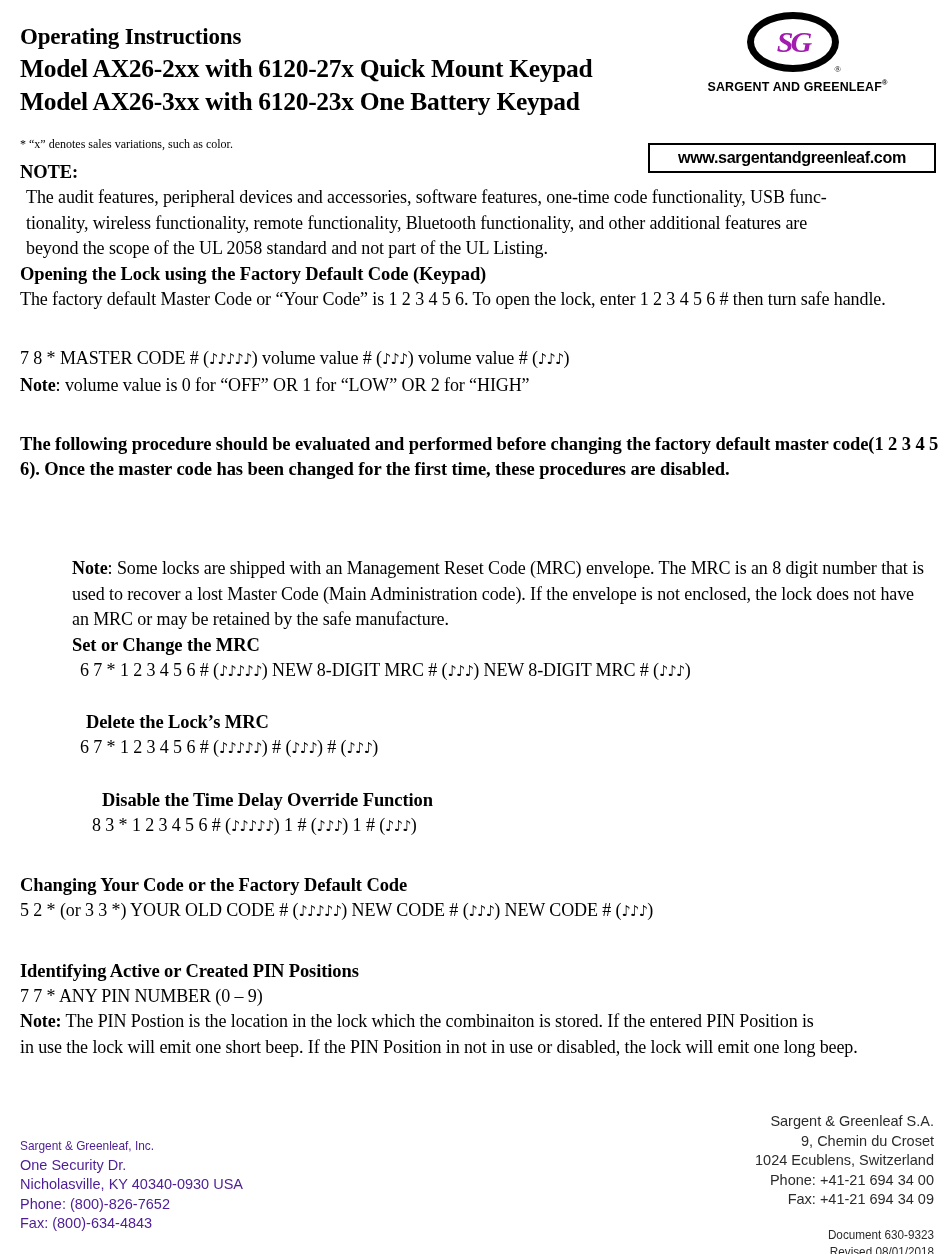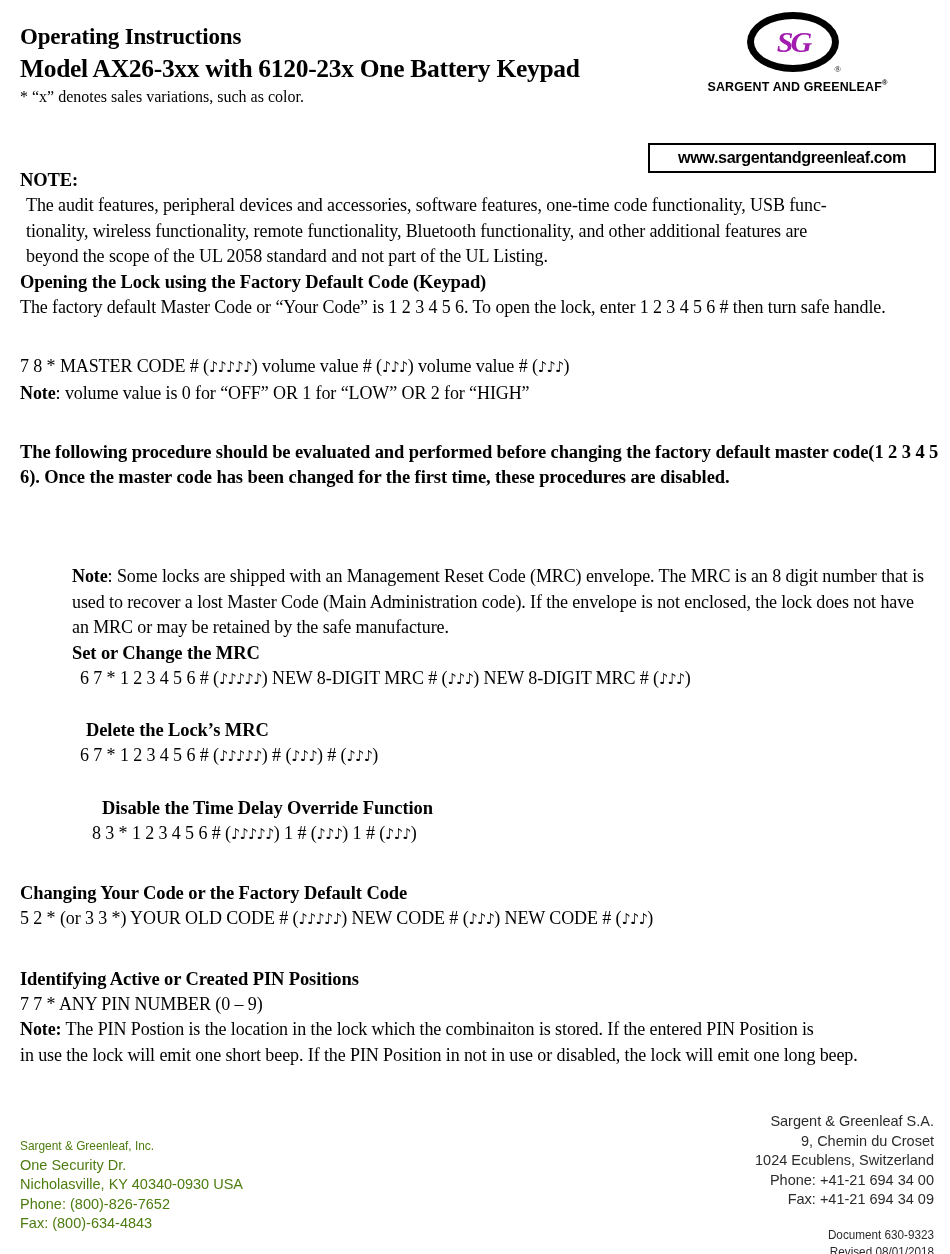--- a/index.html
+++ b/index.html
@@ -45,23 +45,23 @@
   .t-line2, .t-line3 {
     font-family: "Liberation Serif", serif;
     font-weight: bold;
     font-size: 25.5px;
     line-height: 33px;
     letter-spacing: -0.3px;
     white-space: nowrap;
   }
   .t-note {
     font-family: "Liberation Serif", serif;
-    font-size: 16px;
+    font-size: 12px;
     line-height: 22px;
-    margin-top: 1px;
+    margin-top: 15px;
   }
 
   
   .logo-wrap {
     position: absolute;
     right: 14px;
     top: 12px;
     width: 186px;
     text-align: center;
   }
@@ -129,21 +129,21 @@
     font-size: 17px;
     letter-spacing: -0.4px;
     transform: scaleX(0.95);
     white-space: nowrap;
   }
 
   
   .content {
     position: absolute;
     left: 20px;
-    top: 168px;
+    top: 160px;
     width: 930px;
   }
   .h-bold {
     font-family: "Liberation Serif", serif;
     font-weight: bold;
     font-size: 18.5px;
     line-height: 25px;
     letter-spacing: -0.1px;
   }
   .p-body {
@@ -180,21 +180,21 @@
   .nowrap { white-space: nowrap; }
 
   
   .footer-left {
     position: absolute;
     left: 20px;
     top: 1136px;
     font-family: "Liberation Sans", sans-serif;
     font-size: 14.5px;
     line-height: 19.5px;
-    color: #4d7c0f;
+    color: #4c1d95;
   }
   .footer-left .cond {
     font-family: "Liberation Sans", sans-serif;
     font-size: 13.5px;
     transform: scaleX(0.88);
     transform-origin: left center;
     display: block;
   }
   .footer-right {
     position: absolute;
@@ -216,20 +216,21 @@
 </style>
 </head>
 <body>
 
 <div class="page">
 
   <div class="header">
 
     <div class="title-block">
       <div class="t-line1">Operating Instructions</div>
+      <div class="t-line2">Model AX26-2xx with 6120-27x Quick Mount Keypad</div>
       <div class="t-line3">Model AX26-3xx with 6120-23x One Battery Keypad</div>
       <div class="t-note">* “x” denotes sales variations, such as color.</div>
     </div>
 
     <div class="logo-wrap">
       <div class="sg-oval">
         <div class="sg-ring"></div>
         <div class="sg-mono">SG</div>
         <div class="sg-reg">®</div>
       </div>

